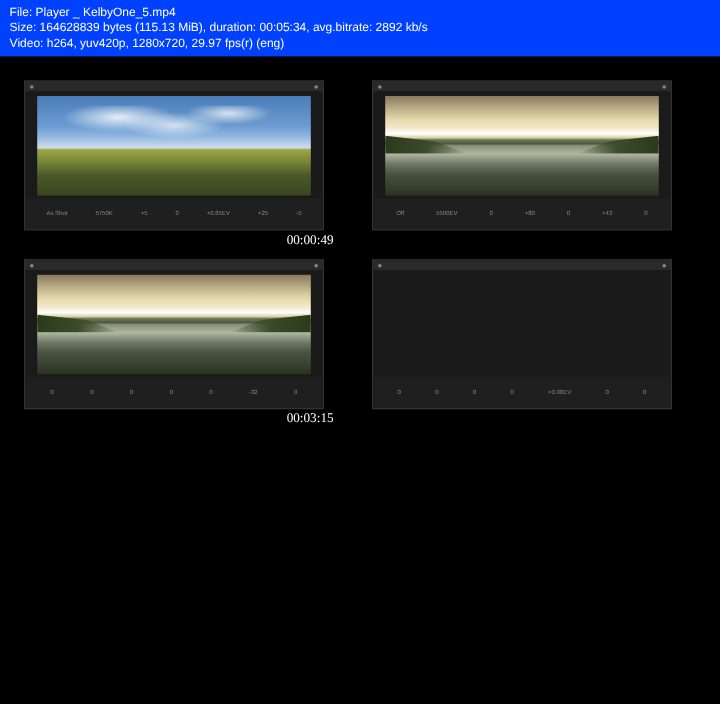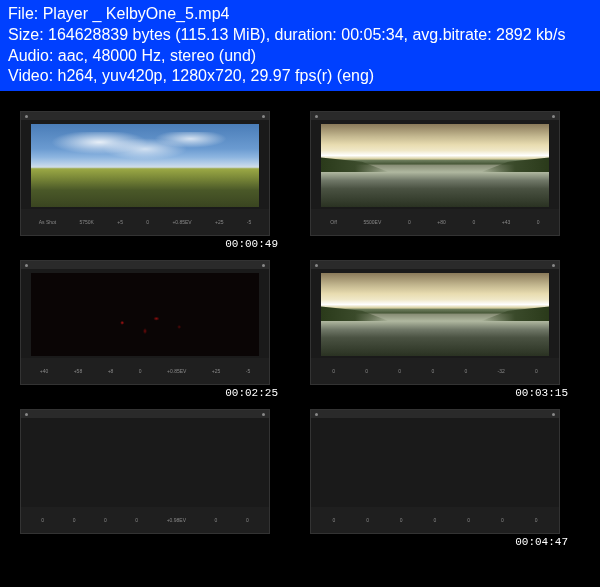--- a/index.html
+++ b/index.html
@@ -7,21 +7,21 @@
       width: 600px;
       height: 587px;
       background: #000;
       font-family: "Comic Sans MS", cursive, sans-serif;
       overflow: hidden;
     }
     .header {
       background: #0040ff;
       color: #fff;
       padding: 4px 8px;
-      font-size: 16px;
+      font-size: 10px;
       line-height: 1.3;
     }
     .header-line { display: block; }
     .thumbnails {
       display: flex;
       flex-wrap: wrap;
       padding: 20px 10px;
       gap: 10px;
     }
     .thumb-wrapper {
@@ -67,21 +67,21 @@
       color: #888;
       padding: 0 6px;
     }
     .thumb-controls span { padding: 1px 3px; }
     .timestamp {
       color: #fff;
       font-size: 11px;
       text-align: right;
       padding-right: 12px;
       margin-top: 2px;
-      font-family: Liberation Mono, monospace;
+      font-family: Liberation Serif, serif;
     }
     
     .scene-sky-field {
       background: linear-gradient(to bottom,
         #4a7db8 0%, #6b9bd1 30%, #8db5e0 40%,
         #b8d0e8 48%, #d0dde8 52%,
         #9ba845 54%, #7a8838 65%, #4a5828 80%, #3a4520 100%);
     }
     .scene-sky-field::before {
       content: ''; position: absolute; top: 10%; left: 0; right: 0; height: 40%;
@@ -148,21 +148,20 @@
       background: linear-gradient(to bottom, #2a1808 0%, #3a2818 22%, #c8a880 25%, #d8b890 40%, #c8c0b8 46%, #d8d0c8 100%);
       border-radius: 22% 22% 5% 5%;
     }
   </style>
 </head>
 <body>
 
 <div class="header">
   <span class="header-line">File: Player _ KelbyOne_5.mp4</span>
   <span class="header-line">Size: 164628839 bytes (115.13 MiB), duration: 00:05:34, avg.bitrate: 2892 kb/s</span>
-  <span class="header-line">Audio: aac, 48000 Hz, stereo (und)</span>
   <span class="header-line">Video: h264, yuv420p, 1280x720, 29.97 fps(r) (eng)</span>
 </div>
 
 <div class="thumbnails">
 
   <div class="thumb-wrapper">
     <div class="thumb">
       <div class="thumb-topbar">
           <span class="thumb-dot"></span>
           <span class="thumb-dot"></span>
@@ -193,39 +192,20 @@
         <span>5500EV</span>
         <span>0</span>
         <span>+80</span>
         <span>0</span>
         <span>+43</span>
         <span>0</span>
       </div>
     </div>
   </div>
 
-  <div class="thumb-wrapper">
-    <div class="thumb">
-      <div class="thumb-topbar">
-          <span class="thumb-dot"></span>
-          <span class="thumb-dot"></span>
-        </div>
-      <div class="thumb-image scene-dark"></div>
-      <div class="thumb-controls">
-        <span>+40</span>
-        <span>+58</span>
-        <span>+8</span>
-        <span>0</span>
-        <span>+0.85EV</span>
-        <span>+25</span>
-        <span>-5</span>
-      </div>
-    </div>
-    <div class="timestamp">00:02:25</div>
-  </div>
 
   <div class="thumb-wrapper">
     <div class="thumb">
       <div class="thumb-topbar">
           <span class="thumb-dot"></span>
           <span class="thumb-dot"></span>
         </div>
       <div class="thumb-image scene-lake"></div>
       <div class="thumb-controls">
         <span>0</span>
@@ -252,32 +232,13 @@
         <span>0</span>
         <span>0</span>
         <span>0</span>
         <span>+0.98EV</span>
         <span>0</span>
         <span>0</span>
       </div>
     </div>
   </div>
 
-  <div class="thumb-wrapper">
-    <div class="thumb">
-      <div class="thumb-topbar">
-          <span class="thumb-dot"></span>
-          <span class="thumb-dot"></span>
-        </div>
-      <div class="thumb-image scene-people-dark"></div>
-      <div class="thumb-controls">
-        <span>0</span>
-        <span>0</span>
-        <span>0</span>
-        <span>0</span>
-        <span>0</span>
-        <span>0</span>
-        <span>0</span>
-      </div>
-    </div>
-    <div class="timestamp">00:04:47</div>
-  </div>
 </div>
 
 </body></html>

